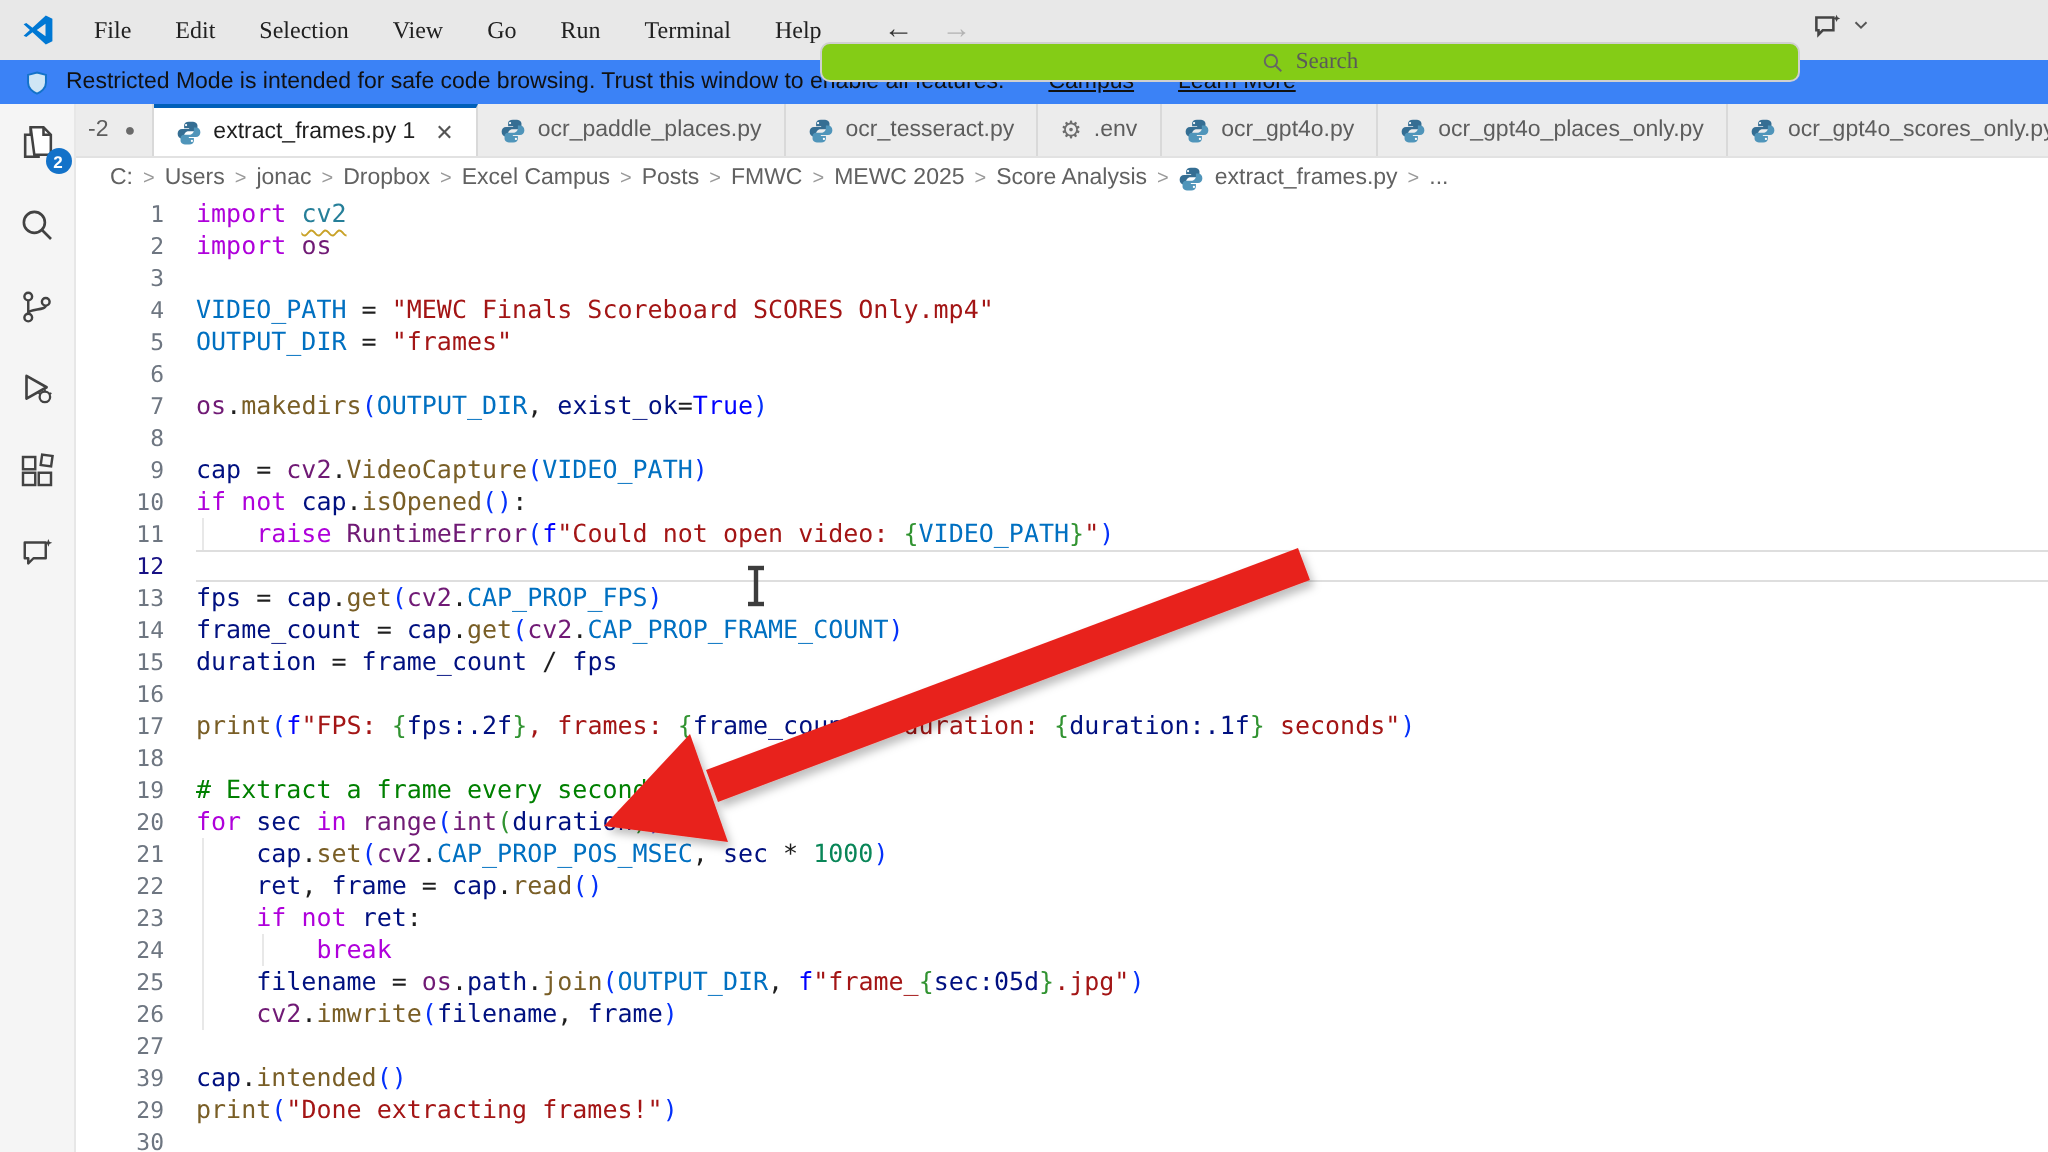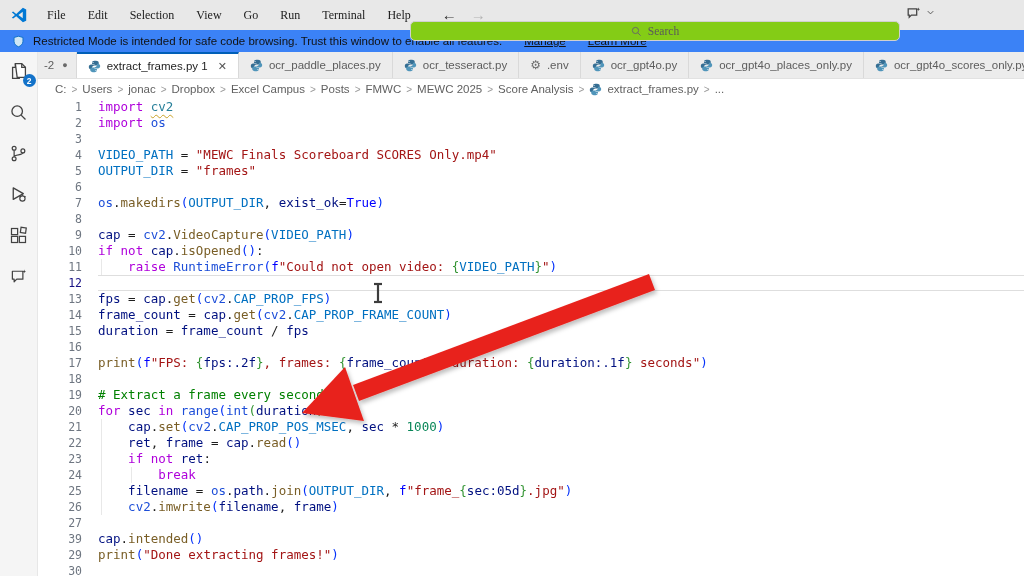--- a/index.html
+++ b/index.html
@@ -60,21 +60,21 @@
   .code { flex:1; background:#fff; font-family:"DejaVu Sans Mono", monospace;
     font-size:12.5px; line-height:16px; overflow:hidden; position:relative; }
   .line { display:flex; height:16px; }
   .ln { width:60px; padding-right:16px; text-align:right; color:#6e7681;
     font-size:11.5px; line-height:16px; flex:0 0 auto; }
   .line.current .ln { color:#171184; }
   .lt { flex:1; white-space:pre; position:relative; }
   .line.current .lt { box-shadow: inset 0 1px 0 #dedede, inset 0 -1px 0 #dedede; }
   .guide { position:absolute; top:0; bottom:0; width:1px; background:#e8e8e8; }
 
-  .tk-k { color:#AF00DB; } .tk-m { color:#1d4ed8; } .tk-f { color:#795E26; }
+  .tk-k { color:#AF00DB; } .tk-m { color:#701a75; } .tk-f { color:#795E26; }
   .tk-c { color:#0070C1; } .tk-v { color:#001080; } .tk-s { color:#A31515; }
   .tk-t { color:#0000FF; } .tk-n { color:#098658; } .tk-cm { color:#008000; }
   .tk-p { color:#1e1e1e; } .tk-b1 { color:#0431FA; } .tk-b2 { color:#319331; }
   .tk-mw { color:#267F99; text-decoration:underline wavy #c9a227 1px;
     text-underline-offset:3px; }
 
   
   .overlay { position:absolute; left:0; top:0; pointer-events:none; }
   svg.icon { display:block; }
 </style>
@@ -115,21 +115,21 @@
       <path d="M4 6l4 4 4-4" fill="none" stroke="#555" stroke-width="1.4"></path>
     </svg>
   </div>
 </div>
 
 <div class="banner">
   <svg class="icon" width="13" height="13" viewBox="0 0 16 16">
     <path d="M8 1.5 13.5 3v4.8c0 3.4-2.9 5.8-5.5 6.7C5.4 13.6 2.5 11.2 2.5 7.8V3z" fill="#cfe6f5" stroke="#1372c9" stroke-width="1.2"></path>
   </svg>
   <span>Restricted Mode is intended for safe code browsing. Trust this window to enable all features.</span>
-  <a href="#">Manage</a>
+  <a href="#">Campus</a>
   <a href="#">Learn More</a>
 </div>
 
 <div class="main">
 
   <div class="activitybar">
     <div class="act-item">
       <svg class="icon" width="22" height="22" viewBox="0 0 24 24">
         <path d="M8 4h7l4 4v11h-9z" fill="#fff" stroke="#424242" stroke-width="1.4"></path>
         <path d="M8 4v4h-3v12h8" fill="none" stroke="#424242" stroke-width="1.4"></path>

